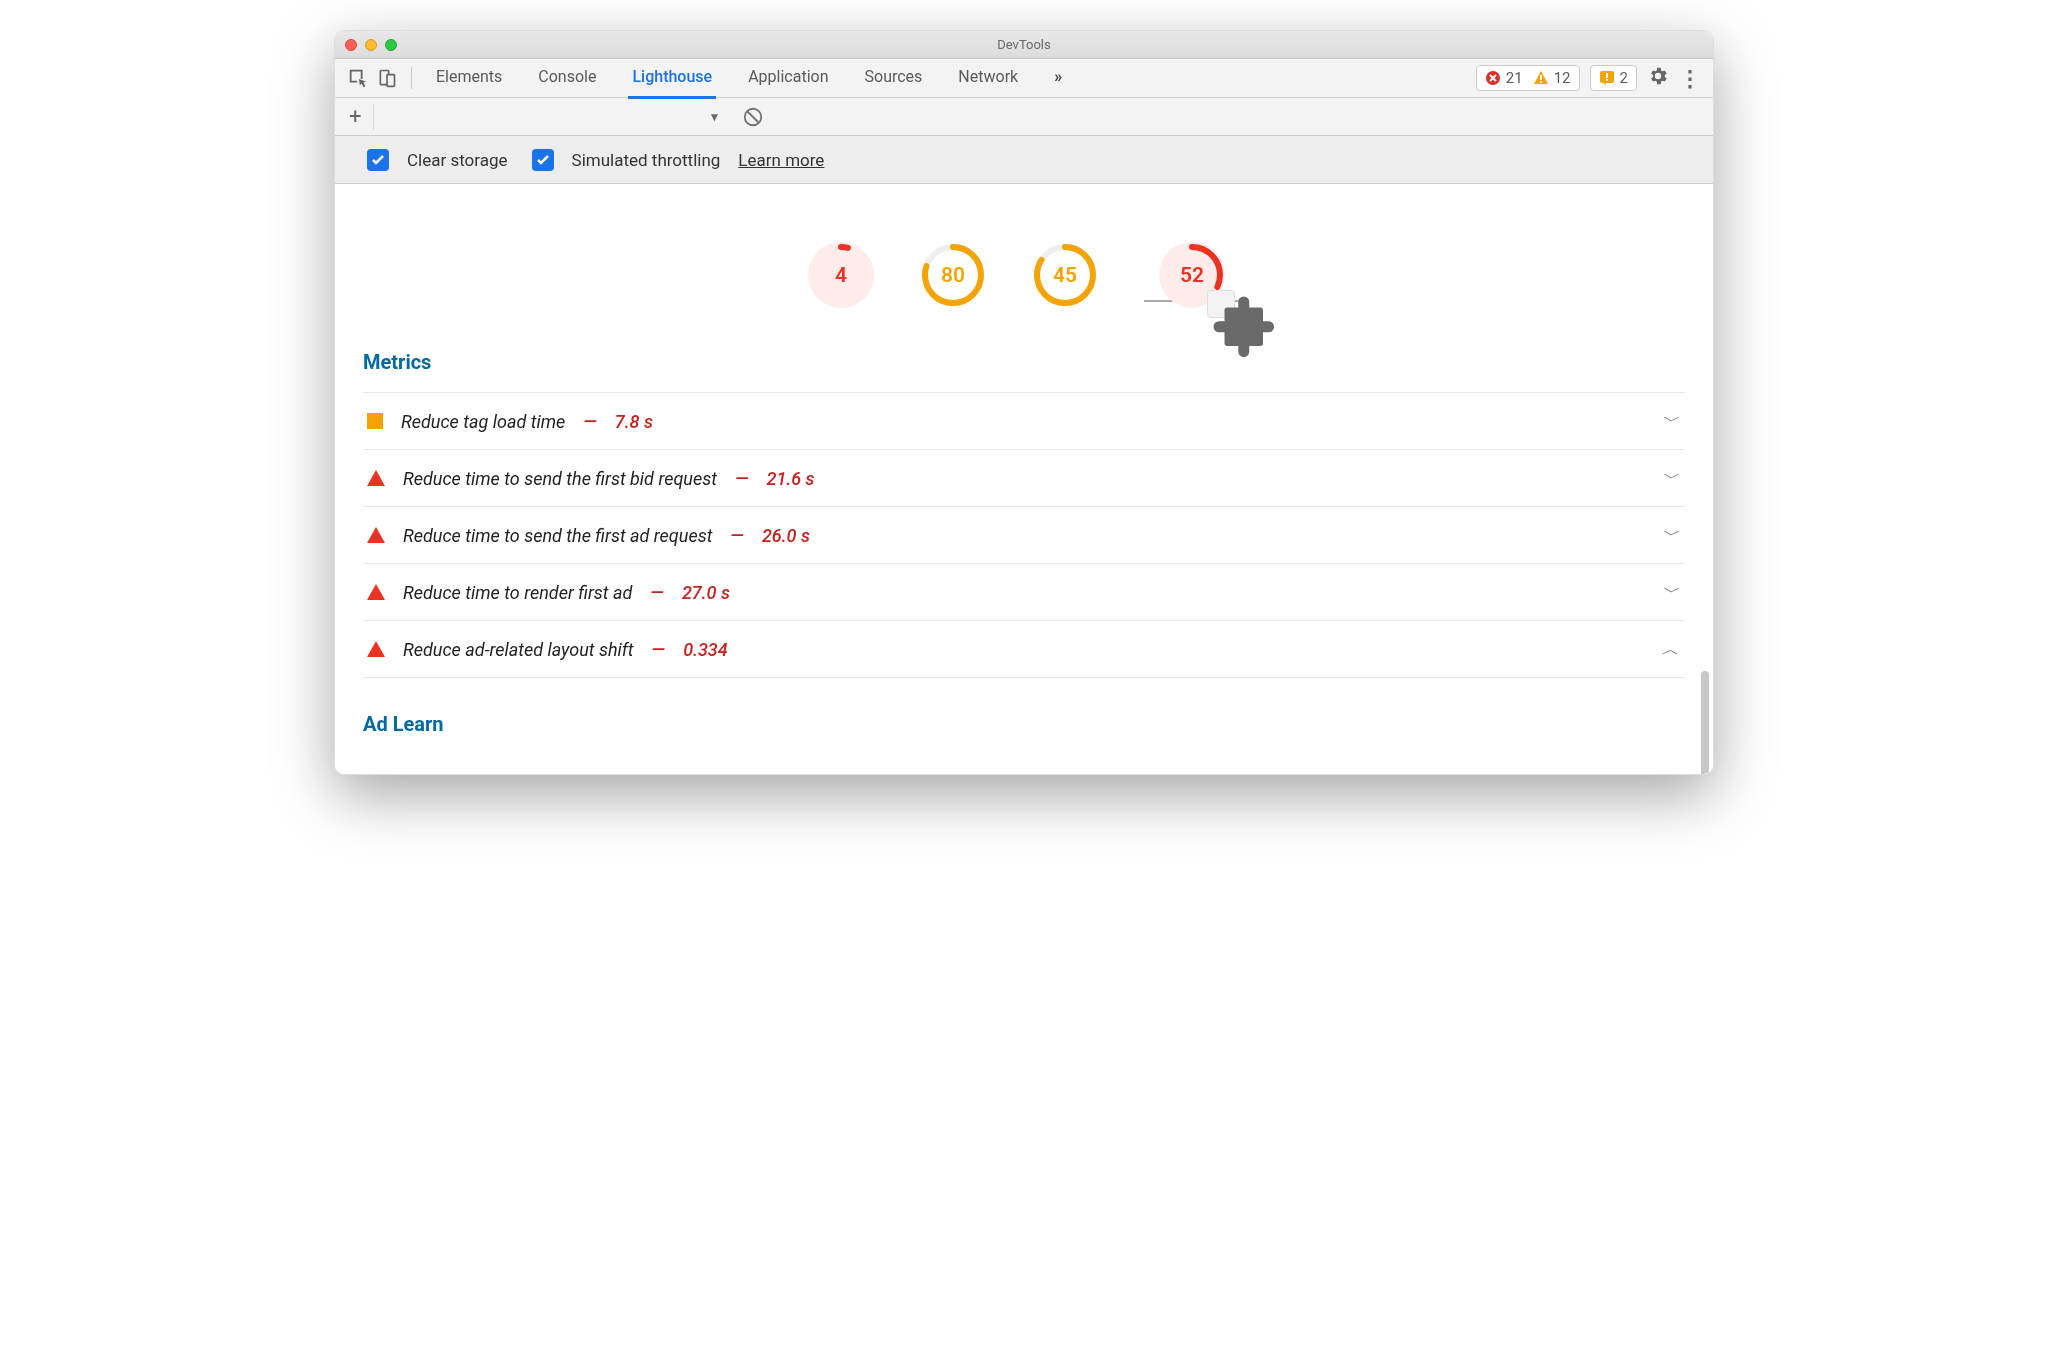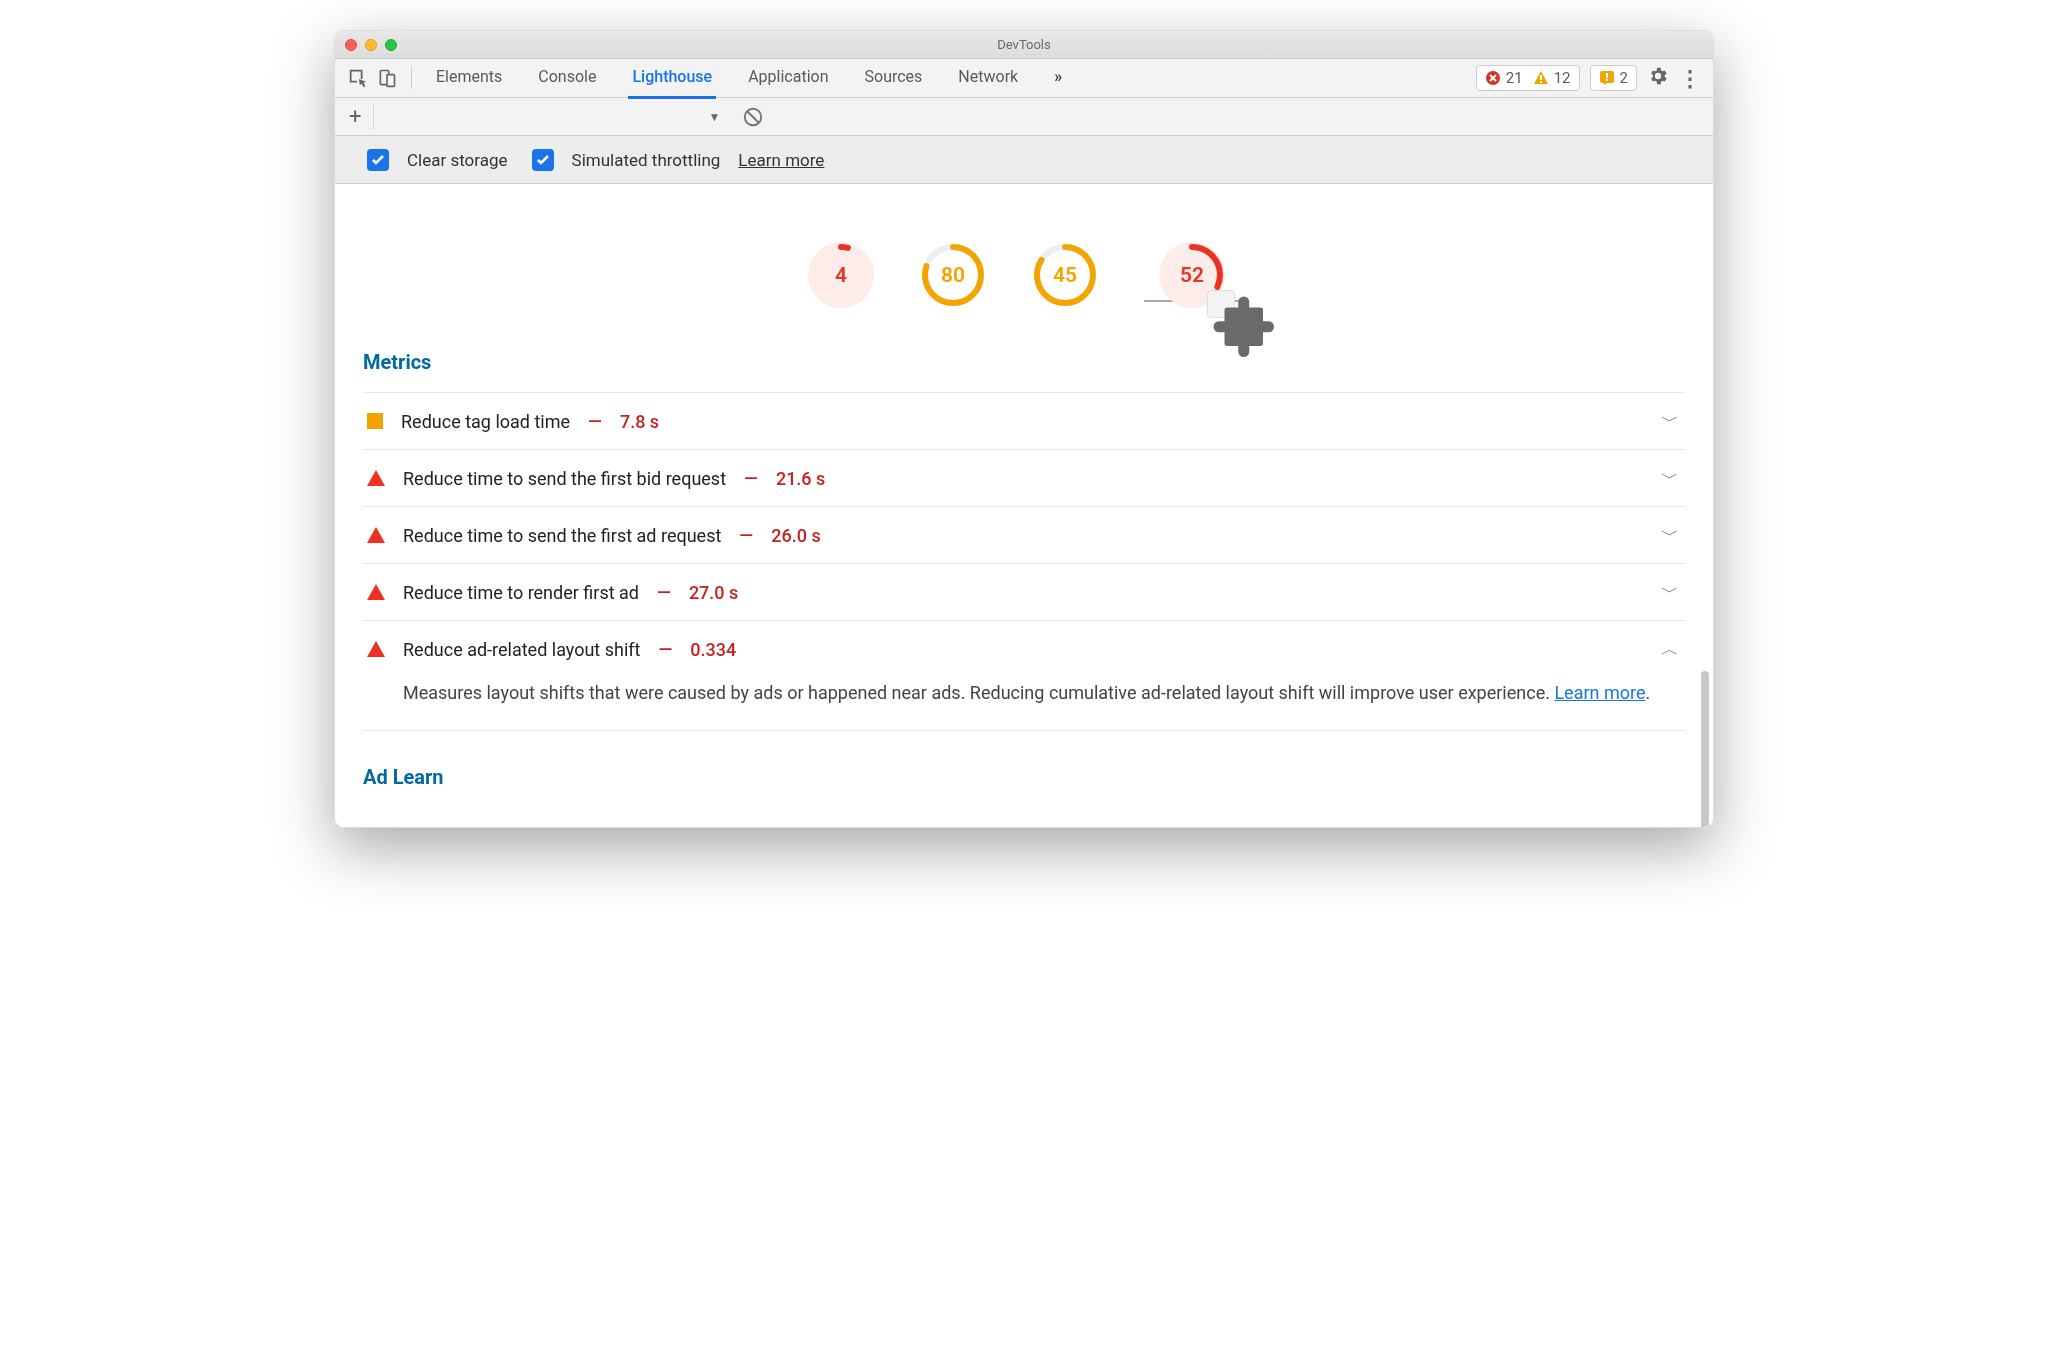--- a/index.html
+++ b/index.html
@@ -113,20 +113,21 @@
     padding: 6px 28px 18px 28px;
   }
   .audit-list { border-top:1px solid #e8e8e8; margin: 0 28px; }
   .audit {
     border-bottom:1px solid #e8e8e8;
     padding: 16px 6px 16px 4px;
   }
   .audit-row {
     display:flex; align-items:center; gap:18px;
     font-size:18px;
+    font-style:italic;
   }
   .audit-icon.square { width:16px; height:16px; background:#f4a400; display:inline-block; }
   .audit-icon.triangle {
     width:0; height:0; display:inline-block;
     border-left:9px solid transparent; border-right:9px solid transparent;
     border-bottom:16px solid #eb3323;
   }
   .audit-title { color:#222; }
   .dash { color:#c5221f; font-weight:500; }
   .audit-val { color:#c5221f; font-weight:500; }
@@ -349,23 +350,20 @@
   </div>
         <div class="audit">
     <div class="audit-row">
       <span class="audit-icon triangle"></span>
       <span class="audit-title">Reduce ad-related layout shift</span>
       <span class="dash">—</span>
       <span class="audit-val">0.334</span>
       <span class="expander">︿</span>
     </div>
 
-      <div class="audit-body">
-        Measures layout shifts that were caused by ads or happened near ads. Reducing cumulative ad-related layout shift will improve user experience. <a>Learn more</a>.
-      </div>
   </div>
       </div>
 
     <div class="section-title" style="padding-top:34px;">Ad Learn</div>
   </div>
 
   <div class="scrollbar-stub"></div>
 </div>
 
 </body></html>

